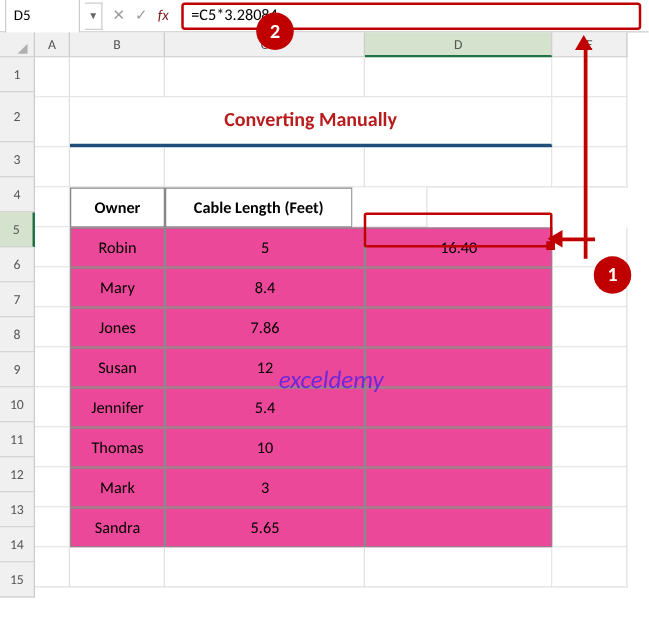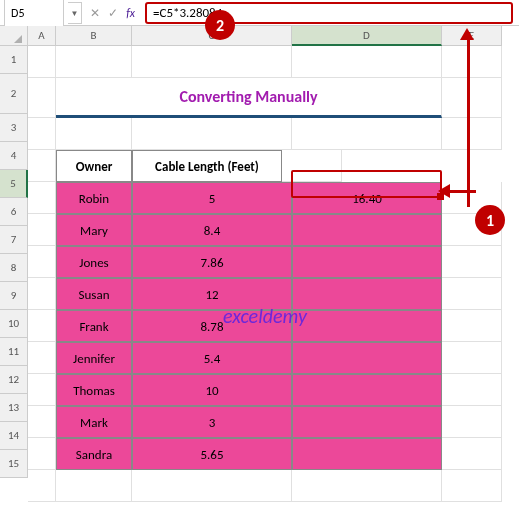--- a/index.html
+++ b/index.html
@@ -3,21 +3,21 @@
   <meta charset="utf-8">
   <style>
     * { box-sizing: border-box; margin: 0; padding: 0; }
     body { font-family: Calibri, Arial, sans-serif; font-size: 13px; background: #fff; width: 519px; height: 506px; position: relative; overflow: hidden; }
     
     .formula-bar { display: flex; align-items: center; height: 26px; border-bottom: 1px solid #ccc; background: #fff; }
     .name-box { width: 60px; height: 22px; border: 1px solid #ccc; margin: 0 4px; padding: 20px 6px; font-size: 12px; display: flex; align-items: center; background: #fff; }
     .name-box-arrow { width: 14px; height: 22px; border: 1px solid #ccc; border-left: none; display: flex; align-items: center; justify-content: center; color: #666; font-size: 8px; }
     .fb-icons { display: flex; gap: 8px; padding: 0 8px; color: #999; align-items: center; }
     .fb-icon { font-size: 12px; }
-    .fx { font-style: italic; font-size: 12px; color: #4c1d95; }
+    .fx { font-style: italic; font-size: 12px; color: #7f1d1d; }
     .formula-input { flex: 1; height: 22px; border: 2.5px solid #c00000; border-radius: 3px; margin: 0 6px 0 2px; padding: 2px 6px; font-size: 13px; display: flex; align-items: center; position: relative; }
     
     .grid-corner { width: 28px; height: 20px; border-right: 1px solid #ccc; border-bottom: 1px solid #ccc; background: #f0f0f0; display: flex; align-items: center; justify-content: center; }
     .grid-corner::after { content: ''; border-style: solid; border-width: 0 0 8px 8px; border-color: transparent transparent #b0b0b0 transparent; margin-left: 8px; margin-top: 6px; }
     
     .sheet-area { display: flex; }
     .row-headers { display: flex; flex-direction: column; }
     .row-header { width: 28px; height: 28px; background: #f0f0f0; border-right: 1px solid #ccc; border-bottom: 1px solid #ccc; display: flex; align-items: center; justify-content: center; font-size: 11px; color: #555; }
     .row-header.tall { height: 40px; }
     
@@ -30,21 +30,21 @@
     .col-B { width: 76px; }
     .col-C { width: 160px; }
     .col-D { width: 150px; }
     .col-E { width: 60px; }
     
     .grid-body { position: relative; }
     .grid-row { display: flex; height: 32px; }
     .grid-row.tall { height: 40px; }
     .cell { border-right: 1px solid #e0e0e0; border-bottom: 1px solid #e0e0e0; display: flex; align-items: center; justify-content: center; padding: 0 4px; background: #fff; font-size: 13px; }
     
-    .title-cell { font-size: 16px; font-weight: bold; color: #a21caf; border-bottom: 3px solid #1f4e78; justify-content: center; }
+    .title-cell { font-size: 16px; font-weight: bold; color: #b91c1c; border-bottom: 3px solid #1f4e78; justify-content: center; }
     .header-cell { font-weight: bold; border: 1px solid #888; background: #fff; }
     .data-cell { border: 1px solid #888; background: #ec4899; }
     .owner-cell { text-align: center; }
     
     .active-cell { position: absolute; border: 2.5px solid #c00000; border-radius: 2px; pointer-events: none; z-index: 5; }
     .active-handle { position: absolute; width: 7px; height: 7px; background: #c00000; bottom: -4px; right: -4px; }
     
     .callout { position: absolute; width: 30px; height: 30px; border-radius: 50%; background: #c00000; color: #fff; display: flex; align-items: center; justify-content: center; font-weight: bold; font-size: 16px; z-index: 20; }
     .arrow-line { position: absolute; background: #c00000; z-index: 10; }
     .arrow-head { position: absolute; width: 0; height: 0; z-index: 11; }
@@ -150,27 +150,20 @@
   </div>
         <div class="grid-row">
     <div class="cell col-A"></div>
     <div class="cell data-cell owner-cell col-B">Susan</div>
     <div class="cell data-cell col-C">12</div>
     <div class="cell data-cell col-D"></div>
     <div class="cell col-E"></div>
   </div>
         <div class="grid-row">
     <div class="cell col-A"></div>
-    <div class="cell data-cell owner-cell col-B">Frank</div>
-    <div class="cell data-cell col-C">8.78</div>
-    <div class="cell data-cell col-D"></div>
-    <div class="cell col-E"></div>
-  </div>
-        <div class="grid-row">
-    <div class="cell col-A"></div>
     <div class="cell data-cell owner-cell col-B">Jennifer</div>
     <div class="cell data-cell col-C">5.4</div>
     <div class="cell data-cell col-D"></div>
     <div class="cell col-E"></div>
   </div>
         <div class="grid-row">
     <div class="cell col-A"></div>
     <div class="cell data-cell owner-cell col-B">Thomas</div>
     <div class="cell data-cell col-C">10</div>
     <div class="cell data-cell col-D"></div>

